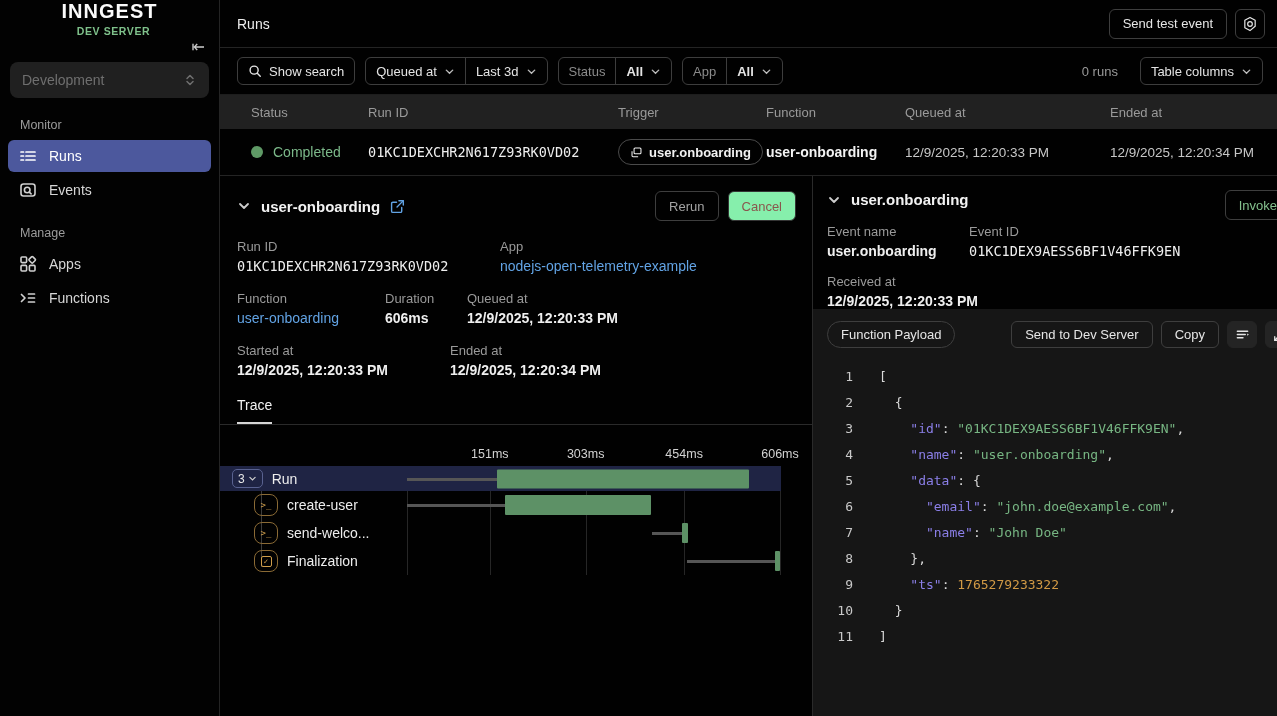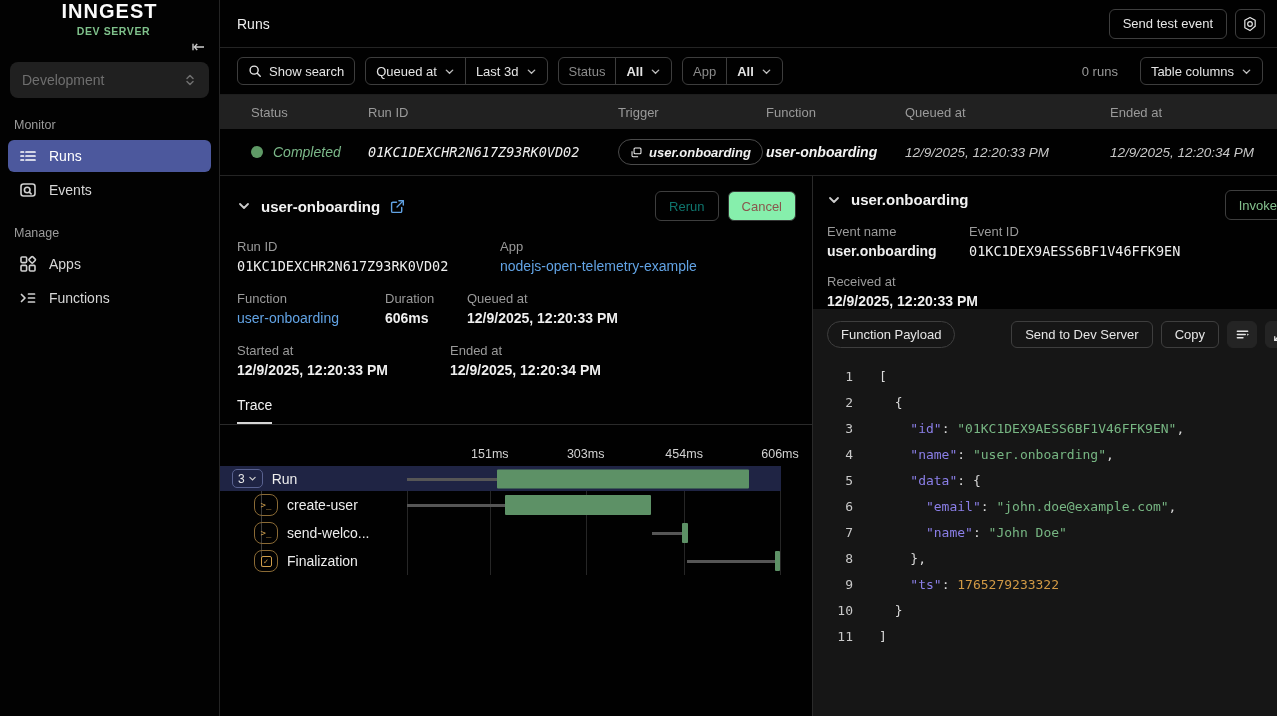--- a/index.html
+++ b/index.html
@@ -13,21 +13,21 @@
   
   .sidebar { width:220px; min-width:220px; height:100%; background:#020202; border-right:1px solid #242424; }
   .logo-row { height:56px; display:flex; align-items:center; padding:0 14px 0 14px;flex-direction:column; }
   .logo-word { font-weight:bold; font-size:20px; letter-spacing:1px; color:#fbfbfb; }
   .logo-badge { font-size:10.5px; font-weight:bold; letter-spacing:0.6px; color:#7fc18b; margin-left:8px; margin-top:2px; }
   .collapse-btn { margin-left:auto; color:#c8c8c8; font-size:16px; cursor:pointer; }
   .env-select { margin:6px 10px 0 10px; height:36px; background:#202020; border-radius:8px;
     display:flex; align-items:center; padding:0 12px; color:#6f6f6f; font-size:14px; }
   .env-select .updown { margin-left:auto; }
   .side-section { margin-top:20px; }
-  .side-label { padding:0 14px; font-size:12.5px; color:#9c9c9c; margin-bottom:8px; }
+  .side-label { padding:0 20px; font-size:12.5px; color:#9c9c9c; margin-bottom:8px; }
   .side-item { height:32px; margin:2px 8px; border-radius:6px; display:flex; align-items:center;
     gap:11px; padding:0 10px; color:#d6d6d6; font-size:14px; cursor:pointer; }
   .side-item.active { background:#4c589d; color:#ffffff; }
   .side-item .sicon { width:20px; height:20px; }
 
   
   .main { flex:1; display:flex; flex-direction:column; min-width:0; }
   .topbar { height:48px; min-height:48px; border-bottom:1px solid #242424; display:flex; align-items:center; padding:0 12px 0 17px; }
   .page-title { font-size:14px; color:#ececec; }
   .topbar-right { margin-left:auto; display:flex; gap:8px; align-items:center; }
@@ -42,38 +42,38 @@
   .fbtn .seg { padding:0 10px; display:flex; align-items:center; gap:7px; height:100%; }
   .fbtn .seg + .seg { border-left:1px solid #3d3d3d; }
   .fbtn .dim { color:#8b8b8b; }
   .runs-count { margin-left:auto; color:#9a9a9a; font-size:13px; margin-right:12px; }
 
   
   .thead { height:34px; min-height:34px; background:#212121; display:grid;
     grid-template-columns:117px 250px 148px 139px 205px 1fr; align-items:center; padding-left:31px;
     color:#9a9a9a; font-size:13px; }
   .trowline { height:46px; min-height:46px; display:grid; grid-template-columns:117px 250px 148px 139px 205px 1fr;
-    align-items:center; padding-left:31px; font-size:14px; cursor:pointer;font-style:italic; }
+    align-items:center; padding-left:31px; font-size:14px; cursor:pointer; }
   .status-cell { display:flex; align-items:center; gap:10px; }
   .status-dot { width:12px; height:12px; border-radius:50%; background:#5f9a66; }
   .status-text { color:#7cb98a; font-size:14px; }
   .runid-cell { color:#efefef; font-size:13.5px; }
   .trigger-pill { display:inline-flex; align-items:center; gap:6px; border:1px solid #4a4a4a;
     border-radius:999px; height:26px; padding:0 11px; font-size:13px; font-weight:bold; color:#f1f1f1; width:fit-content; cursor:pointer; }
   .fn-cell { color:#f3f3f3; font-weight:bold; }
   .date-cell { color:#c7c7c7; font-size:13.5px; }
 
   
   .panels { flex:1; display:flex; min-height:0; border-top:1px solid #242424; }
   .left-pane { width:593px; min-width:593px; border-right:1px solid #2a2a2a; display:flex; flex-direction:column; }
   .pane-header { display:flex; align-items:center; padding:15px 16px 0 17px; gap:10px; }
   .pane-title { font-size:15px; font-weight:bold; color:#f2f2f2; }
   .chev { color:#cdcdcd; }
   .hdr-actions { margin-left:auto; display:flex; gap:9px; }
-  .btn-rerun { color:#0f766e; }
+  .btn-rerun { color:#a3a3a3; }
   .btn-cancel { background:#86efac; border-color:#343434; color:#8a564d; cursor:default; }
 
   .detail-rows { padding:18px 17px 0 17px; }
   .drow { display:flex; margin-bottom:17px; }
   .dcol .dlabel { font-size:13px; color:#9a9a9a; margin-bottom:4px; }
   .dval { font-size:14px; color:#efefef; }
   .dval.bold { font-weight:bold; }
   .dval.link { color:#62a3e4; cursor:pointer; }
   .dval.mono { font-family:"DejaVu Sans Mono", monospace; font-size:13.5px; }
 

